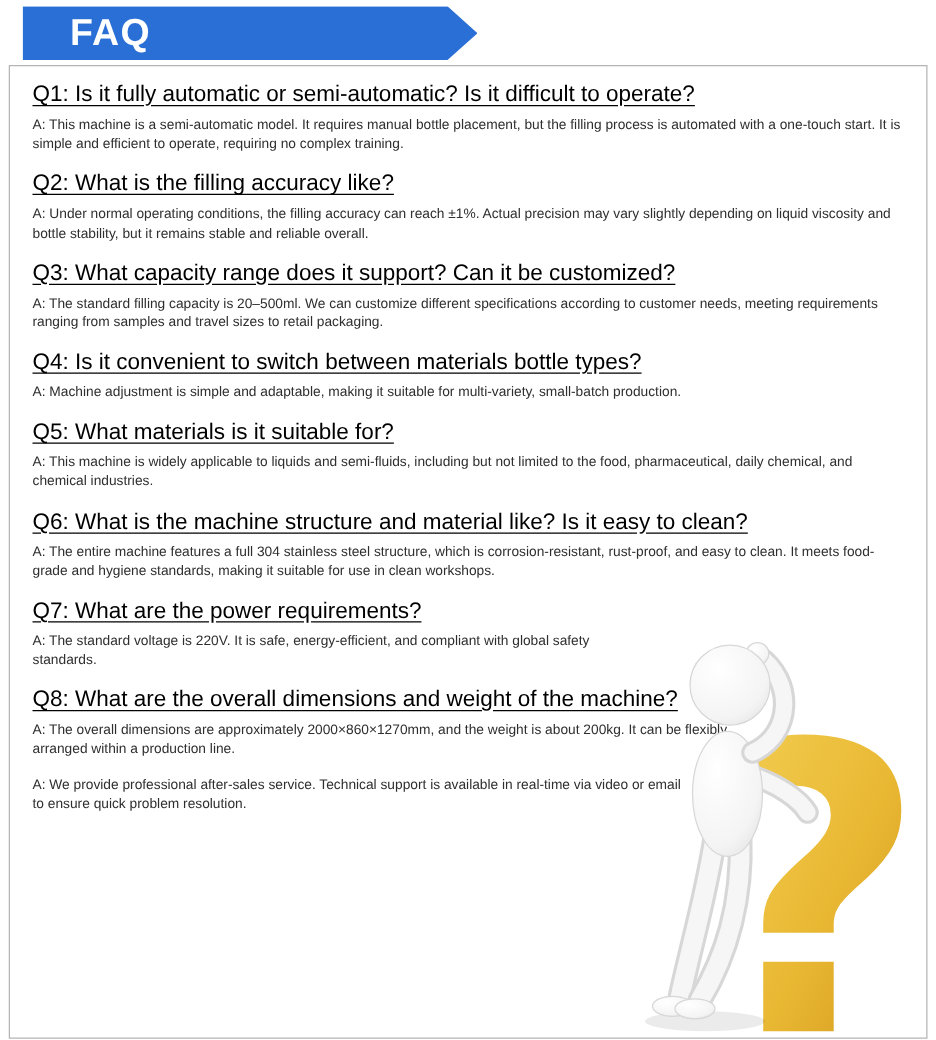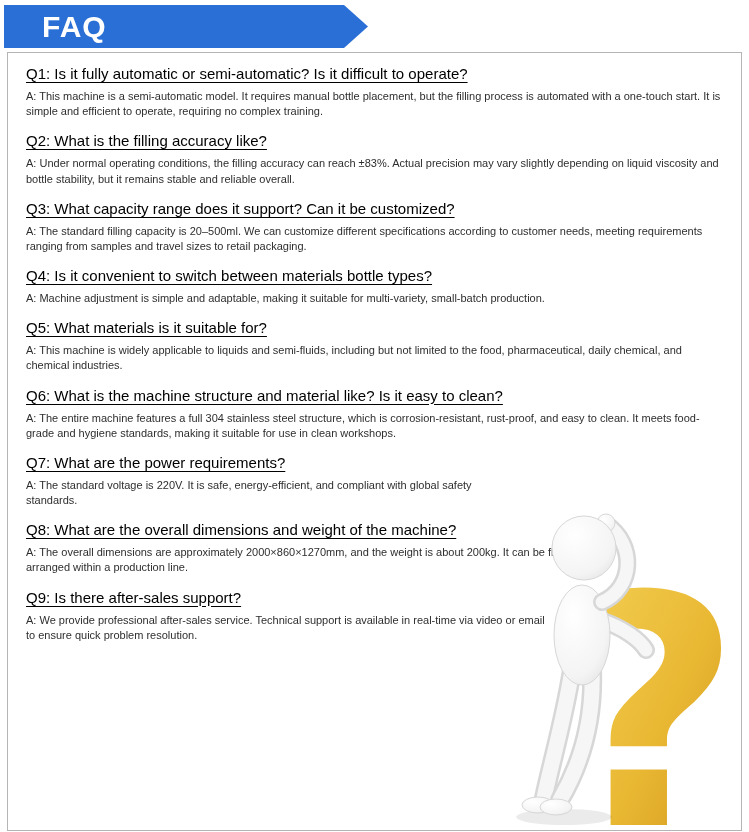--- a/index.html
+++ b/index.html
@@ -14,39 +14,39 @@
     --figure-shadow:#d7d7d7;
   }
   *{box-sizing:border-box;}
   html,body{margin:0;padding:0;}
   body{
     width:749px;height:832px;position:relative;overflow:hidden;
     background:#ffffff;
     font-family:"Liberation Sans",sans-serif;
   }
   .banner{
-    position:absolute;top:5px;left:4px;width:364px;height:43px;
+    position:absolute;top:5px;left:18px;width:364px;height:43px;
     background:var(--banner-blue);
     clip-path:polygon(0 0,340px 0,364px 50%,340px 100%,0 100%);
     display:flex;align-items:center;
   }
   .banner-title{
     color:#ffffff;font-size:30px;font-weight:bold;letter-spacing:1px;
     margin-left:38px;line-height:1;
   }
   .content{
     position:absolute;top:52px;left:7px;right:7px;bottom:1px;
     border:1px solid var(--border-gray);
     padding:8px 18px 10px 18px;
   }
   .faq-item{margin-top:13px;}
   .faq-item:first-child{margin-top:4px;}
   .question{
     margin:0 0 7px 0;
-    font-size:15px;color:var(--question-text);
+    font-size:18px;color:var(--question-text);
     text-decoration:underline;text-underline-offset:3px;
   }
   .answer{
     margin:0;
     font-size:11px;line-height:1.38;color:var(--answer-text);
   }
   
   #faq-list .faq-item:nth-child(7) .answer{max-width:498px;}
   #faq-list .faq-item:nth-child(8) .answer{max-width:565px;}
   #faq-list .faq-item:nth-child(9) .answer{max-width:525px;}
@@ -63,21 +63,21 @@
 </div>
 
 <div class="content">
   <div id="faq-list">
       <div class="faq-item">
     <p class="question">Q1: Is it fully automatic or semi-automatic? Is it difficult to operate?</p>
     <p class="answer">A: This machine is a semi-automatic model. It requires manual bottle placement, but the filling process is automated with a one-touch start. It is simple and efficient to operate, requiring no complex training.</p>
   </div>
       <div class="faq-item">
     <p class="question">Q2: What is the filling accuracy like?</p>
-    <p class="answer">A: Under normal operating conditions, the filling accuracy can reach ±83%. Actual precision may vary slightly depending on liquid viscosity and bottle stability, but it remains stable and reliable overall.</p>
+    <p class="answer">A: Under normal operating conditions, the filling accuracy can reach ±1%. Actual precision may vary slightly depending on liquid viscosity and bottle stability, but it remains stable and reliable overall.</p>
   </div>
       <div class="faq-item">
     <p class="question">Q3: What capacity range does it support? Can it be customized?</p>
     <p class="answer">A: The standard filling capacity is 20–500ml. We can customize different specifications according to customer needs, meeting requirements ranging from samples and travel sizes to retail packaging.</p>
   </div>
       <div class="faq-item">
     <p class="question">Q4: Is it convenient to switch between materials bottle types?</p>
     <p class="answer">A: Machine adjustment is simple and adaptable, making it suitable for multi-variety, small-batch production.</p>
   </div>
       <div class="faq-item">
@@ -90,21 +90,20 @@
   </div>
       <div class="faq-item">
     <p class="question">Q7: What are the power requirements?</p>
     <p class="answer">A: The standard voltage is 220V. It is safe, energy-efficient, and compliant with global safety standards.</p>
   </div>
       <div class="faq-item">
     <p class="question">Q8: What are the overall dimensions and weight of the machine?</p>
     <p class="answer">A: The overall dimensions are approximately 2000×860×1270mm, and the weight is about 200kg. It can be flexibly arranged within a production line.</p>
   </div>
       <div class="faq-item">
-    <p class="question">Q9: Is there after-sales support?</p>
     <p class="answer">A: We provide professional after-sales service. Technical support is available in real-time via video or email to ensure quick problem resolution.</p>
   </div>
     </div>
 
   <svg class="illustration" viewBox="0 0 245 330" width="245" height="330" xmlns="http://www.w3.org/2000/svg" aria-hidden="true">
     <defs>
       <linearGradient id="goldGrad" x1="0" y1="0" x2="1" y2="1">
         <stop offset="0" style="stop-color:var(--qmark-gold-light)"></stop>
         <stop offset="0.55" style="stop-color:var(--qmark-gold)"></stop>
         <stop offset="1" style="stop-color:var(--qmark-gold-dark)"></stop>

